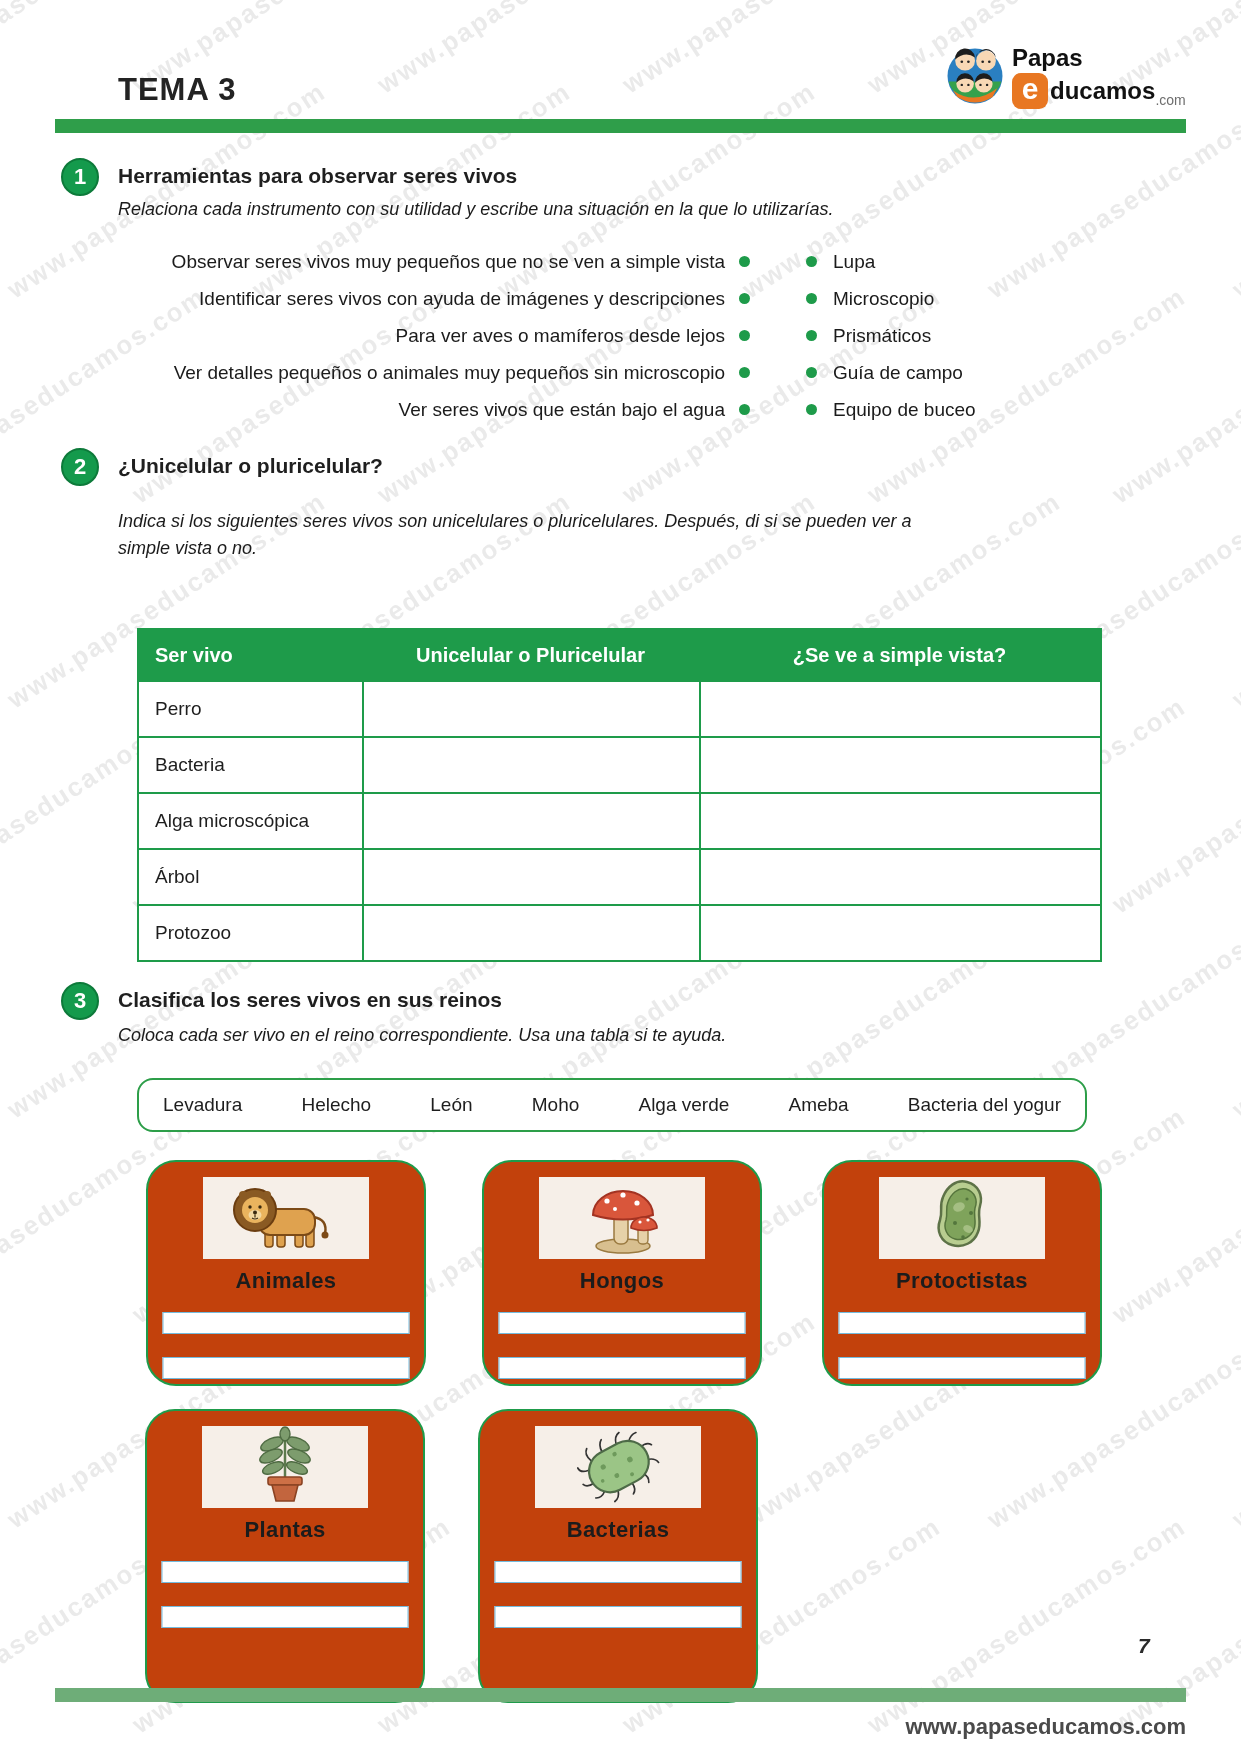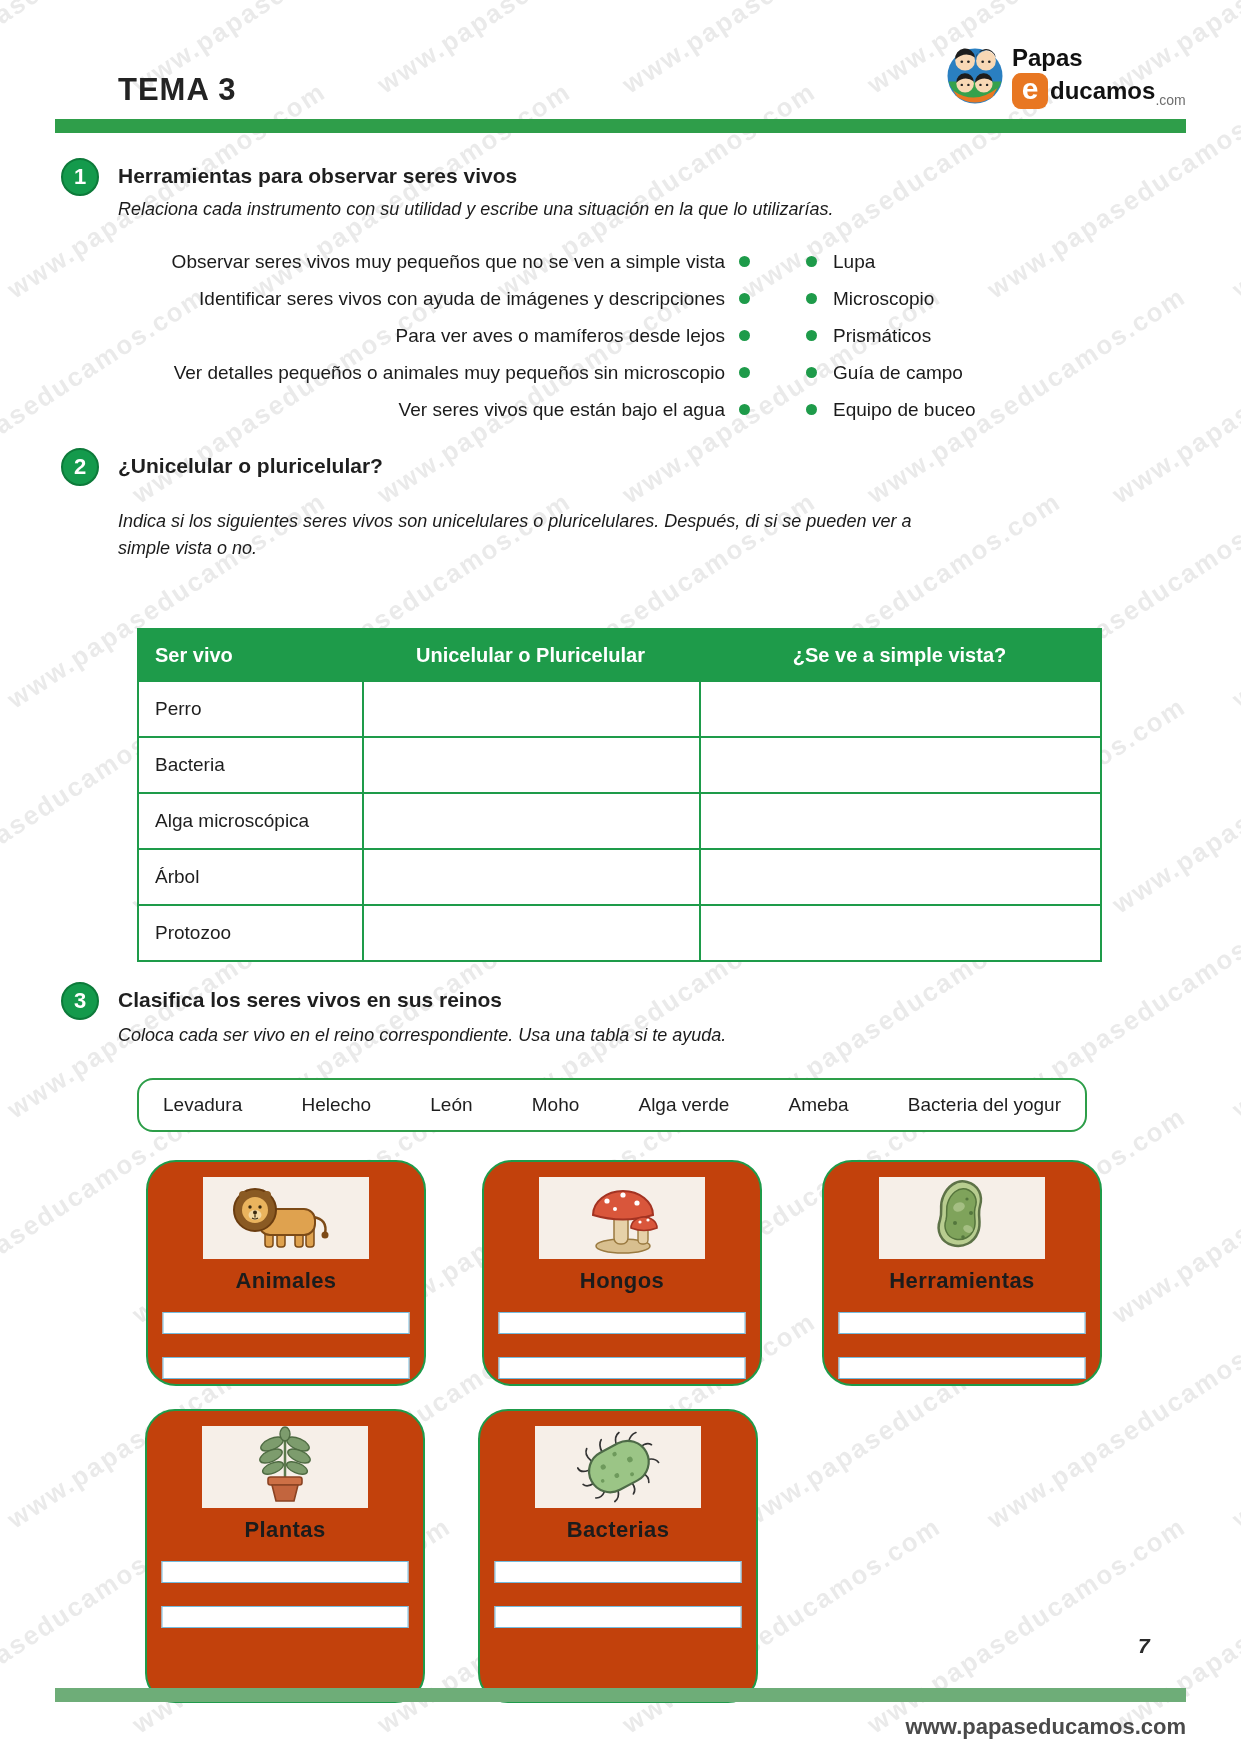--- a/index.html
+++ b/index.html
@@ -303,21 +303,21 @@
         <path d="M88 5 c12 3 16 14 13 24 c-3 10 2 16 -2 26 c-4 11 -15 16 -26 13 c-11 -3 -16 -14 -12 -25 c3 -9 -1 -14 3 -23 c4 -10 13 -18 24 -15 z" fill="#b8cd90" stroke="#5d7247" stroke-width="2.5"></path>
         <path d="M87 12 c9 3 12 11 9 19 c-2 8 2 13 -1 21 c-3 8 -11 12 -19 10 c-8 -2 -12 -11 -9 -19 c2 -7 -1 -11 2 -18 c3 -8 10 -15 18 -13 z" fill="#7fa35b" stroke="#55743c" stroke-width="1.5"></path>
         <ellipse cx="80" cy="30" rx="6" ry="4.5" fill="#a5bf83" transform="rotate(-20 80 30)"></ellipse>
         <ellipse cx="89" cy="52" rx="5" ry="3.6" fill="#a5bf83" transform="rotate(25 89 52)"></ellipse>
         <circle cx="92" cy="36" r="2" fill="#54763d"></circle>
           <circle cx="76" cy="46" r="2" fill="#54763d"></circle>
         <circle cx="84" cy="60" r="1.8" fill="#54763d"></circle>
           <circle cx="88" cy="22" r="1.6" fill="#54763d"></circle>
       </svg>
     </span>
-    <div class="klabel">Herramientas</div>
+    <div class="klabel">Protoctistas</div>
     <div class="kline l1"></div>
     <div class="kline l2"></div>
   </div>
 
   <div class="kbox r2" style="left:145px;">
     <span class="kimg">
       <svg width="166" height="82" viewBox="0 0 166 82">
         <rect width="166" height="82" fill="#f6efe8"></rect>
         <path d="M83 52 V10" stroke="#5d7a4e" stroke-width="2.5"></path>
         <ellipse cx="70" cy="18" rx="12" ry="5.5" fill="#7d9c6d" stroke="#4e6b42" stroke-width="1.4" transform="rotate(-24 70 18)"></ellipse>

